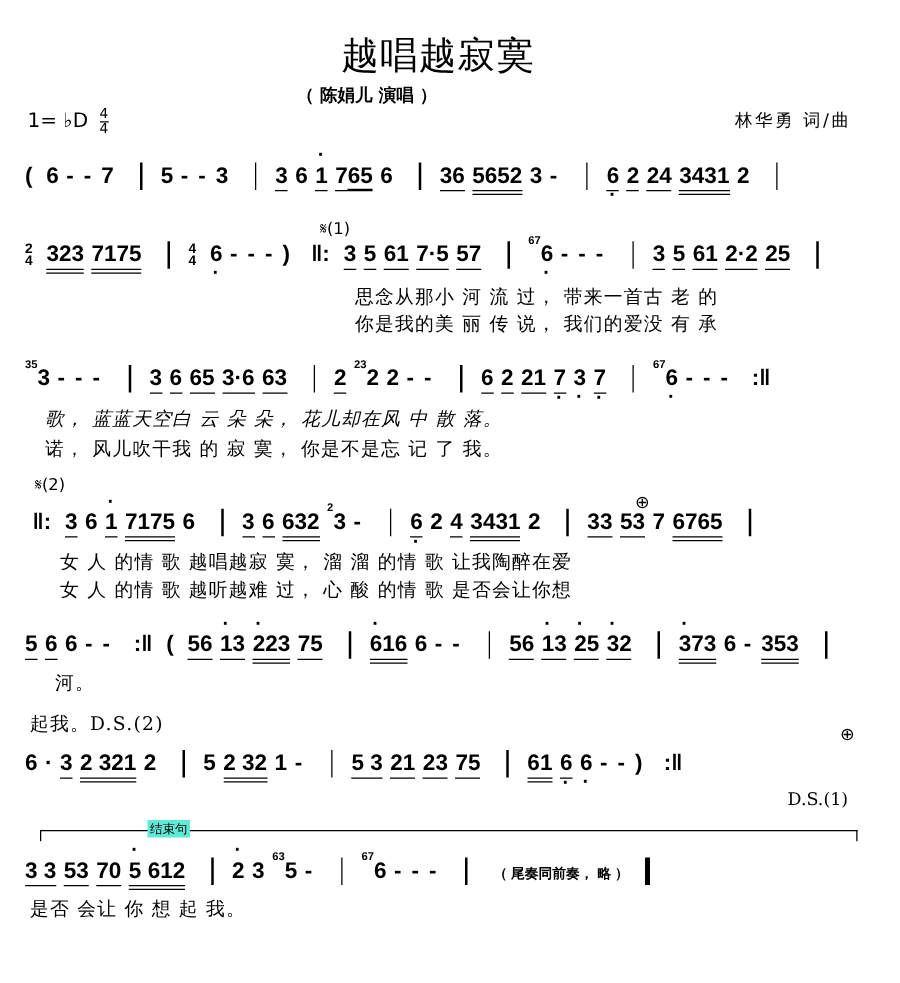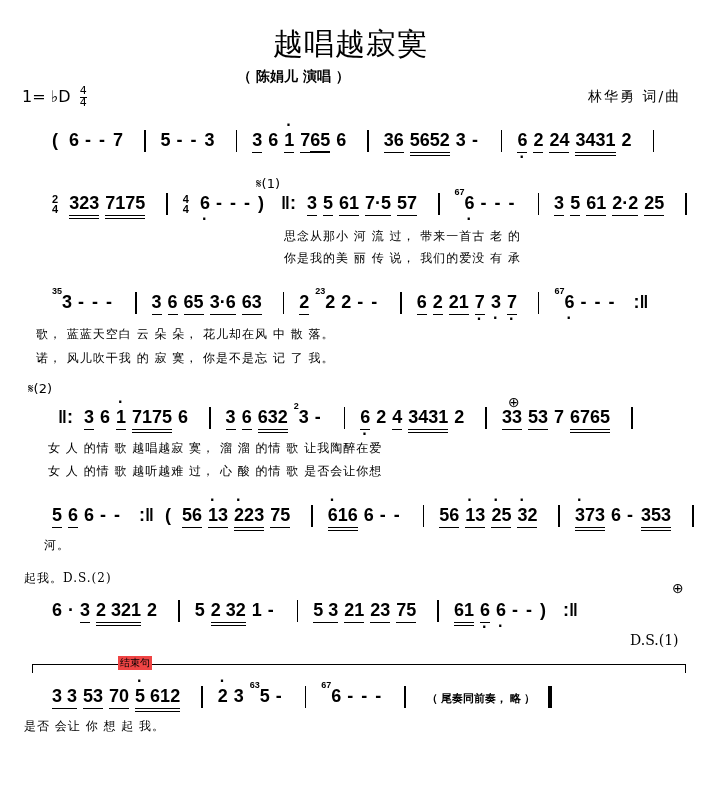--- a/index.html
+++ b/index.html
@@ -6,36 +6,36 @@
   body { width:720px; height:786px; position:relative; overflow:hidden; color:#000;
          font-family:"DejaVu Sans", "Liberation Sans", sans-serif; }
   .abs { position:absolute; white-space:nowrap; }
   .title { left:0; width:701px; top:24px; text-align:center; font-size:30px; letter-spacing:1px; }
   .subtitle { left:0; width:587px; top:68px; text-align:center; font-size:14px; font-weight:bold; }
   .key { left:22px; top:86px; font-size:16px; }
   .timesig { display:inline-block; vertical-align:middle; text-align:center; font-size:11px; line-height:10px; margin-left:4px; }
   .timesig .n { display:block; border-bottom:1px solid #000; padding-bottom:1px; }
   .composer { left:556px; top:88px; font-size:14px; letter-spacing:2px;margin-left:32px; }
 
-  .line { position:absolute; left:20px; font-family:"Liberation Sans", sans-serif; font-weight:bold; font-size:18px; white-space:nowrap;margin-left:32px; }
+  .line { position:absolute; left:20px; font-family:"Liberation Sans", sans-serif; font-weight:bold; font-size:18px; white-space:nowrap; }
   .tok { display:inline-block; position:relative; margin-right:6px; }
   .u1 { border-bottom:1.5px solid #000; padding-bottom:1px; }
   .u2 { border-bottom:4px double #000; padding-bottom:1px; }
   .bar { display:inline-block; width:1.5px; height:22px; background:#000; vertical-align:middle; margin:0 10px; }
   .rep-start, .rep-end { display:inline-block; font-weight:bold; margin:0 6px; }
   .dash { margin-right:8px; }
   .grace { font-size:9px; vertical-align:top; position:relative; top:-6px; }
   .dot-above::before { content:"·"; position:absolute; left:2px; top:-14px; font-size:16px; }
   .dot-below::after { content:"·"; position:absolute; left:2px; bottom:-14px; font-size:16px; }
 
-  .lyric { position:absolute; font-family:"DejaVu Serif", "Liberation Serif", serif; font-size:12px; white-space:nowrap; letter-spacing:1px; }
+  .lyric { position:absolute; font-family:"DejaVu Serif", "Liberation Serif", serif; font-size:15px; white-space:nowrap; letter-spacing:1px; }
   .mark { position:absolute; font-size:13px; }
   .ds { font-family:"DejaVu Serif", "Liberation Serif", serif; font-size:14px; }
   .end-bracket { position:absolute; left:32px; top:664px; width:652px; height:8px; border-top:1px solid #000; border-left:1px solid #000; border-right:1px solid #000; }
-  .end-label { position:absolute; left:118px; top:656px; background:#ef4444; font-size:10px; padding:0 2px; }
+  .end-label { position:absolute; left:118px; top:656px; background:#5eead4; font-size:10px; padding:0 2px; }
   .coda-note { font-size:11px; font-weight:bold; margin:0 6px; }
   .final-bar { display:inline-block; width:4px; height:22px; background:#000; vertical-align:middle; margin-left:2px; }
 </style>
 </head>
 <body>
 
 <div class="abs title">越唱越寂寞</div>
 <div class="abs subtitle">（ 陈娟儿 演唱 ）</div>
 <div class="abs key">
   <span>1= ♭D</span>
@@ -83,21 +83,21 @@
   <span class="bar"></span>
   <span class="tok u1">3</span><span class="tok u1">6</span><span class="tok u1">65</span><span class="tok u1">3·6</span><span class="tok u1">63</span>
   <span class="bar"></span>
   <span class="tok u1">2</span><span class="grace">23</span><span class="tok">2</span><span class="tok">2</span><span class="tok dash">-</span><span class="tok dash">-</span>
   <span class="bar"></span>
   <span class="tok u1">6</span><span class="tok u1">2</span><span class="tok u1">21</span><span class="tok u1 dot-below">7</span><span class="tok dot-below">3</span><span class="tok u1 dot-below">7</span>
   <span class="bar"></span>
   <span class="grace">67</span><span class="tok dot-below">6</span><span class="tok dash">-</span><span class="tok dash">-</span><span class="tok dash">-</span>
   <span class="rep-end">:‖</span>
 </div>
-<div class="lyric" style="left:36px; top:326px;">歌，        蓝蓝天空白 云  朵      朵，    花儿却在风 中  散    落。</div>
+<div class="lyric" style="left:36px; top:326px;font-style:italic;">歌，        蓝蓝天空白 云  朵      朵，    花儿却在风 中  散    落。</div>
 <div class="lyric" style="left:36px; top:350px;">诺，        风儿吹干我 的  寂      寞，    你是不是忘 记  了    我。</div>
 
 <div class="mark" style="left:28px; top:381px;">𝄋(2)</div>
 <div class="mark" style="left:508px; top:394px; font-size:14px;">⊕</div>
 <div class="line" style="top:407px;">
   <span class="rep-start">‖:</span>
   <span class="tok u1">3</span><span class="tok">6</span><span class="tok u1 dot-above">1</span><span class="tok u2">7175</span><span class="tok">6</span>
   <span class="bar"></span>
   <span class="tok u1">3</span><span class="tok u1">6</span><span class="tok u2">632</span><span class="grace">2</span><span class="tok">3</span><span class="tok dash">-</span>
   <span class="bar"></span>

